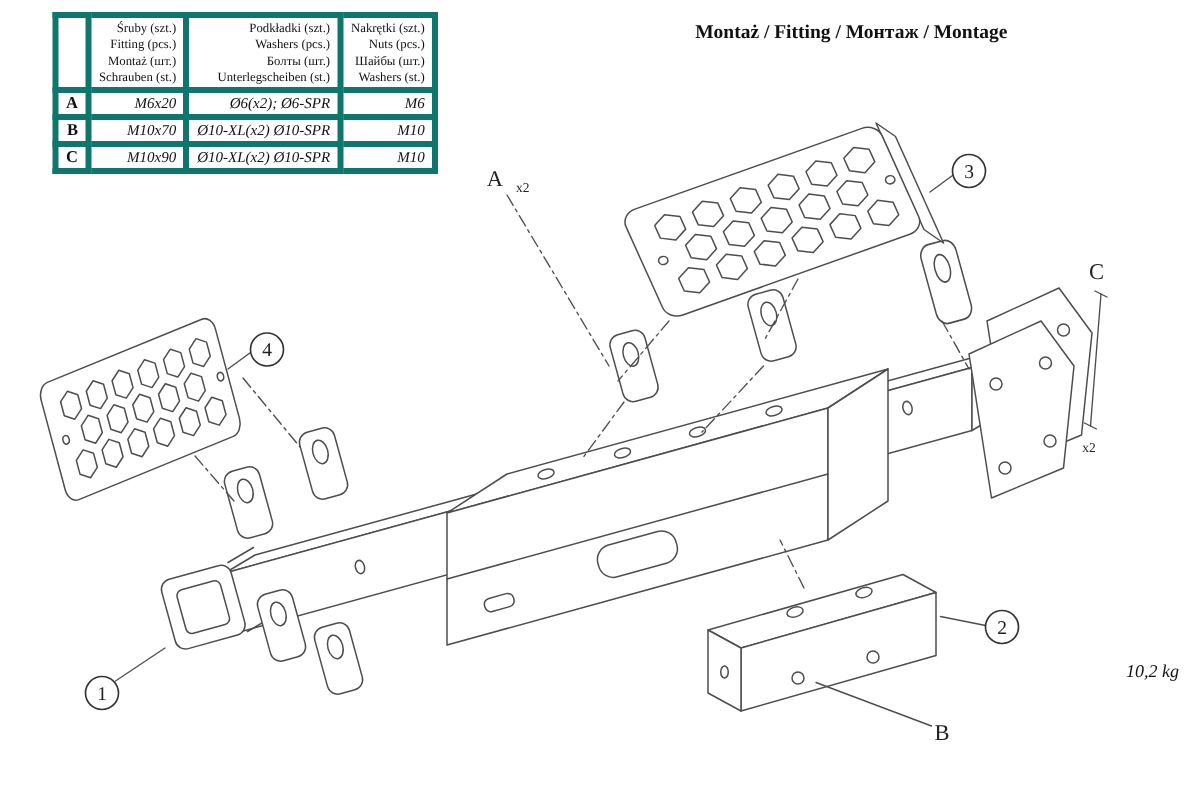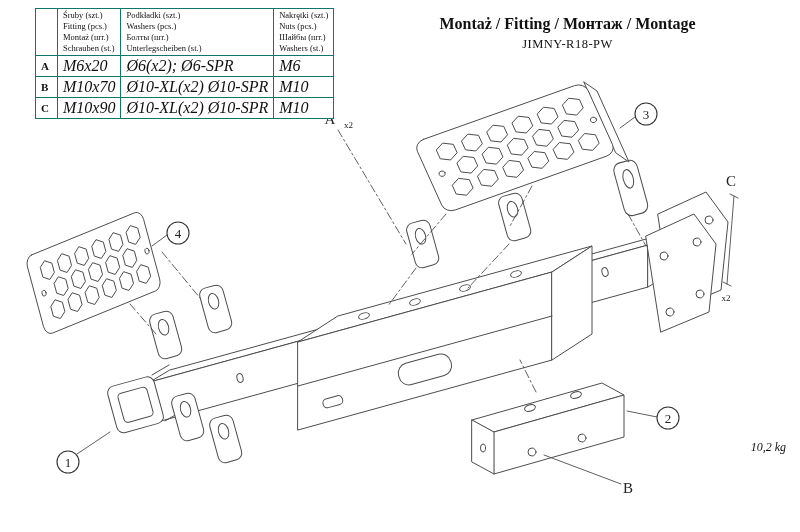--- a/index.html
+++ b/index.html
@@ -3,28 +3,28 @@
 <meta charset="utf-8">
 <style>
   * { margin:0; padding:0; box-sizing:border-box; }
   html,body { width:800px; height:532px; background:#fff; overflow:hidden;
               font-family:"Liberation Serif", serif; color:#111; }
   .stage { position:relative; width:800px; height:532px; background:#fff; }
   svg.canvas { position:absolute; left:0; top:0; }
 
   
   table.parts { position:absolute; left:35px; top:8px; border-collapse:collapse; background:#fff; }
-  table.parts th, table.parts td { border:1px solid #0f766e; text-align:left; vertical-align:middle; padding:1px 5px; }
+  table.parts th, table.parts td { border:4px solid #0f766e; text-align:right; vertical-align:middle; padding:1px 5px; }
   table.parts th { font-weight:normal; font-size:8.5px; line-height:1.3; }
-  table.parts td { font-size:16px; font-style:italic; white-space:nowrap; }
+  table.parts td { font-size:10px; font-style:italic; white-space:nowrap; }
   table.parts td.letter { font-style:normal; font-weight:bold; font-size:11px; width:22px; }
 
   
   .title-block { position:absolute; left:425px; top:12px; width:285px; text-align:center; line-height:1.45; }
-  .title-line1 { font-weight:bold; font-size:16px; }
+  .title-line1 { font-weight:bold; font-size:13px; }
   .title-line2 { font-size:12.5px; letter-spacing:.5px; }
 
   .weight { position:absolute; right:14px; top:440px; font-style:italic; font-size:12px; }
 
   
   text { font-family:"Liberation Serif", serif; fill:#222; }
   .num { font-size:13px; }
   .lbl { font-size:15px; }
   .x2  { font-size:9px; }
 </style>
@@ -237,18 +237,17 @@
       <td class="letter">C</td>
       <td>M10x90</td>
       <td>Ø10-XL(x2) Ø10-SPR</td>
       <td>M10</td>
     </tr>
   </tbody>
     </table>
 
   <div class="title-block">
     <div class="title-line1">Montaż / Fitting / Монтаж / Montage</div>
-    <div class="title-line2">JIMNY-R18-PW</div>
   </div>
 
   <div class="weight">10,2 kg</div>
 
 </div>
 
 </body></html>

